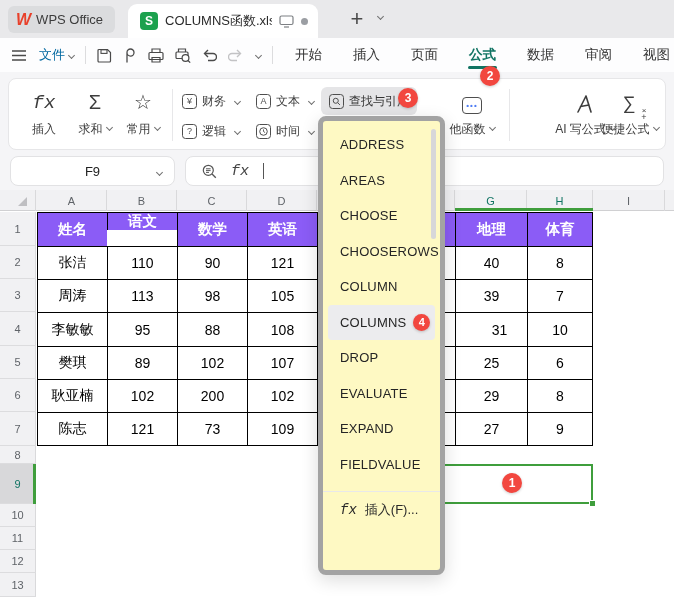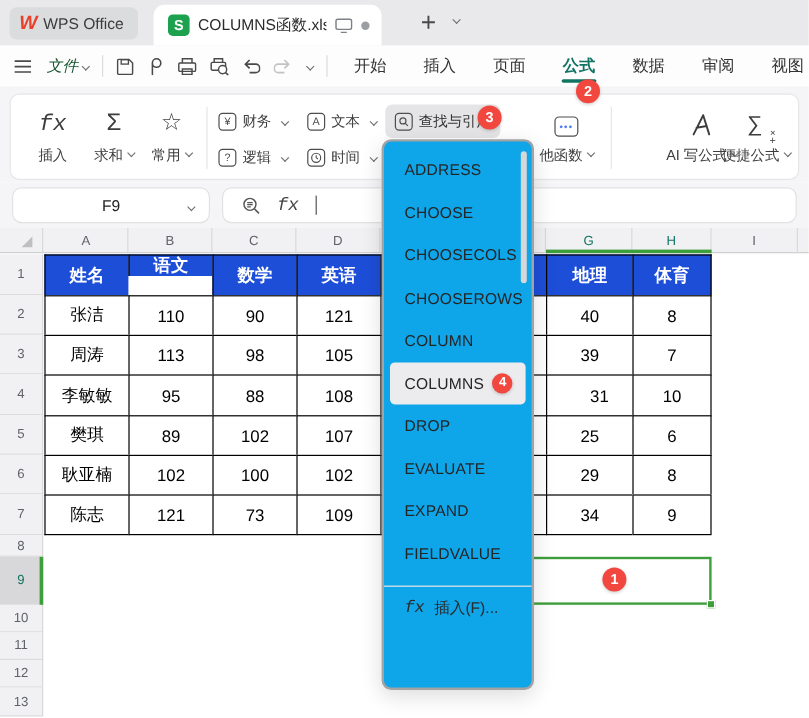--- a/index.html
+++ b/index.html
@@ -16,21 +16,21 @@
   .tab-title { font-size:13px; color:#2b2b2b; white-space:nowrap; overflow:hidden; flex:1; }
   .tab-dot { width:7px; height:7px; border-radius:50%; background:#9b9ea3; flex:none; }
   .new-tab { position:absolute; left:344px; top:4px; font-size:22px; font-weight:300; color:#4a4a4a; width:26px; height:30px; display:flex; align-items:center; justify-content:center; }
   .chev { display:inline-block; width:5px; height:5px; border-right:1.3px solid #707070; border-bottom:1.3px solid #707070; transform:rotate(45deg); margin-left:4px; vertical-align:3px; }
   .tab-chev { position:absolute; left:374px; top:14px; }
 
   
   .menubar { position:absolute; left:0; top:38px; width:674px; height:34px; background:#fdfdfe; }
   .menu-left { position:absolute; left:12px; top:0; height:34px; display:flex; align-items:center; gap:11px; }
   .mi { display:flex; align-items:center; }
-  .file-label { font-size:13px; color:#14532d; margin-left:2px;font-style:italic; }
+  .file-label { font-size:13px; color:#0369a1; margin-left:2px; }
   .mdiv { width:1px; height:18px; background:#dcdcde; }
   .menu-tabs { position:absolute; left:294px; top:0; right:3px; height:34px; display:flex; align-items:center; justify-content:space-between; }
   .menu-tab { position:relative; font-size:13.5px; color:#333; height:34px; display:flex; align-items:center; padding:0 1px; cursor:default; }
   .menu-tab.active { color:#117463; font-weight:bold; }
   .menu-tab.active::after { content:""; position:absolute; left:0; right:0; bottom:3px; height:3px; border-radius:2px; background:#117463; }
 
   
   .ribbonarea { position:absolute; left:0; top:72px; width:674px; height:80px; background:#f5f5f7; }
   .ribbon-card { position:absolute; left:8px; top:6px; width:658px; height:72px; background:#fff; border:1px solid #e6e6e8; border-radius:8px; }
   .big-btn { position:absolute; top:4px; height:62px; display:flex; flex-direction:column; align-items:center; justify-content:space-between; padding:5px 0 7px; border-radius:6px; }
@@ -61,29 +61,29 @@
   .col-strip { position:absolute; left:0; top:0; width:674px; height:21px; background:#f1f1f3; border-bottom:1px solid #d0d0d2; }
   .col-h { position:absolute; top:0; height:21px; font-size:11px; color:#5f6368; display:flex; align-items:center; justify-content:center; border-right:1px solid #d9d9db; }
   .col-h.sel { color:#117463; }
   .col-sel-bar { position:absolute; left:455px; top:18px; width:138px; height:3px; background:#3f9e3c; z-index:2; }
   .corner { position:absolute; left:0; top:0; width:36px; height:21px; border-right:1px solid #d9d9db; }
   .corner-tri { position:absolute; right:8px; bottom:5px; width:0; height:0; border-left:9px solid transparent; border-bottom:9px solid #b3b3b5; opacity:.8; }
   .row-h { position:absolute; left:0; width:36px; font-size:11px; color:#5f6368; display:flex; align-items:center; justify-content:center; border-right:1px solid #d9d9db; border-bottom:1px solid #dcdcde; background:#f1f1f3; }
   .row-h.sel { background:#d8d8da; color:#117463; }
   .row-sel-bar { position:absolute; left:33px; top:274px; width:3px; height:40px; background:#3f9e3c; z-index:2; }
   .cell { position:absolute; display:flex; align-items:center; justify-content:center; font-size:14px; color:#000; background:#fff; border-left:1px solid #000; border-top:1px solid #000; }
-  .cell.hdr { background:#1d4ed8; color:#fff; font-weight:bold; font-size:14.5px; }
+  .cell.hdr { background:#8b5cf6; color:#fff; font-weight:bold; font-size:14.5px; }
   .cell.edgeR { border-right:1px solid #000; }
   .cell.edgeB { border-bottom:1px solid #000; }
   .banner { position:absolute; left:37px; top:274px; width:350px; height:40px; background:#0b2a5e; border:1px solid #000; color:#fff; font-weight:bold; font-size:16px; letter-spacing:2px; display:flex; align-items:center; justify-content:center; z-index:1; }
   .selection { position:absolute; left:387px; top:274px; width:206px; height:40px; background:#fff; border:2.5px solid #3f9e3c; z-index:1; }
   .fill-handle { position:absolute; left:589px; top:310px; width:7px; height:7px; background:#3f9e3c; border:1.5px solid #fff; z-index:3; }
 
   
-  .dropdown { position:absolute; left:318px; top:116px; width:127px; height:459px; background:#0ea5e9; border:2px solid #a3a3a3; border-radius:8px; box-shadow:0 5px 18px rgba(0,0,0,.14); z-index:10; padding-top:6px; }
+  .dropdown { position:absolute; left:318px; top:116px; width:127px; height:459px; background:#fef9c3; border:5px solid #a3a3a3; border-radius:8px; box-shadow:0 5px 18px rgba(0,0,0,.14); z-index:10; padding-top:6px; }
   .dd-item { height:35.5px; display:flex; align-items:center; padding-left:17px; font-size:13px; color:#252525; letter-spacing:.2px; }
   .dd-item.selected { background:#ececee; border-radius:4px; margin:0 5px; padding-left:12px; }
   .dd-sep { height:1px; background:#e8e8ea; margin:9px 0 0 0; }
   .dd-footer { height:36px; display:flex; align-items:center; padding-left:17px; gap:8px; font-size:13px; color:#2a2a2a; }
   .dd-scroll { position:absolute; right:4px; top:8px; width:5px; height:110px; border-radius:3px; background:#d7d7d9; }
 
   
   .badge { position:absolute; width:20px; height:20px; border-radius:50%; background:#f2473f; color:#fff; font-size:12px; font-weight:bold; display:flex; align-items:center; justify-content:center; z-index:20; box-shadow:0 1px 3px rgba(0,0,0,.2); }
   .badge-sm { position:static; width:17px; height:17px; font-size:11px; margin-left:7px; flex:none; }
   svg.ic { display:block; }
@@ -336,49 +336,49 @@
       <div class="cell" style="left: 37px; top: 156px; width: 70px; height: 33px;">樊琪</div>
       <div class="cell" style="left: 107px; top: 156px; width: 70px; height: 33px;">89</div>
       <div class="cell" style="left: 177px; top: 156px; width: 70px; height: 33px;">102</div>
       <div class="cell" style="left: 247px; top: 156px; width: 70px; height: 33px;">107</div>
       <div class="cell" style="left: 317px; top: 156px; width: 70px; height: 33px;"></div>
       <div class="cell" style="left: 387px; top: 156px; width: 68px; height: 33px;"></div>
       <div class="cell" style="left: 455px; top: 156px; width: 72px; height: 33px;">25</div>
       <div class="cell edgeR" style="left: 527px; top: 156px; width: 66px; height: 33px;">6</div>
       <div class="cell" style="left: 37px; top: 189px; width: 70px; height: 33px;">耿亚楠</div>
       <div class="cell" style="left: 107px; top: 189px; width: 70px; height: 33px;">102</div>
-      <div class="cell" style="left: 177px; top: 189px; width: 70px; height: 33px;">100</div>
+      <div class="cell" style="left: 177px; top: 189px; width: 70px; height: 33px;">200</div>
       <div class="cell" style="left: 247px; top: 189px; width: 70px; height: 33px;">102</div>
       <div class="cell" style="left: 317px; top: 189px; width: 70px; height: 33px;"></div>
       <div class="cell" style="left: 387px; top: 189px; width: 68px; height: 33px;"></div>
       <div class="cell" style="left: 455px; top: 189px; width: 72px; height: 33px;">29</div>
       <div class="cell edgeR" style="left: 527px; top: 189px; width: 66px; height: 33px;">8</div>
       <div class="cell edgeB" style="left: 37px; top: 222px; width: 70px; height: 34px;">陈志</div>
       <div class="cell edgeB" style="left: 107px; top: 222px; width: 70px; height: 34px;">121</div>
       <div class="cell edgeB" style="left: 177px; top: 222px; width: 70px; height: 34px;">73</div>
       <div class="cell edgeB" style="left: 247px; top: 222px; width: 70px; height: 34px;">109</div>
       <div class="cell edgeB" style="left: 317px; top: 222px; width: 70px; height: 34px;"></div>
       <div class="cell edgeB" style="left: 387px; top: 222px; width: 68px; height: 34px;"></div>
-      <div class="cell edgeB" style="left: 455px; top: 222px; width: 72px; height: 34px;">34</div>
+      <div class="cell edgeB" style="left: 455px; top: 222px; width: 72px; height: 34px;">27</div>
       <div class="cell edgeR edgeB" style="left: 527px; top: 222px; width: 66px; height: 34px;">9</div>
     </div>
   <div class="selection"></div>
   <div class="fill-handle"></div>
 </div>
 
 <div class="dropdown">
   <div id="dropdown-list">
       <div class="dd-item">
         <span>ADDRESS</span>
       </div>
       <div class="dd-item">
+        <span>AREAS</span>
+      </div>
+      <div class="dd-item">
         <span>CHOOSE</span>
-      </div>
-      <div class="dd-item">
-        <span>CHOOSECOLS</span>
       </div>
       <div class="dd-item">
         <span>CHOOSEROWS</span>
       </div>
       <div class="dd-item">
         <span>COLUMN</span>
       </div>
       <div class="dd-item selected">
         <span>COLUMNS</span>
         <span class="badge badge-sm">4</span>

